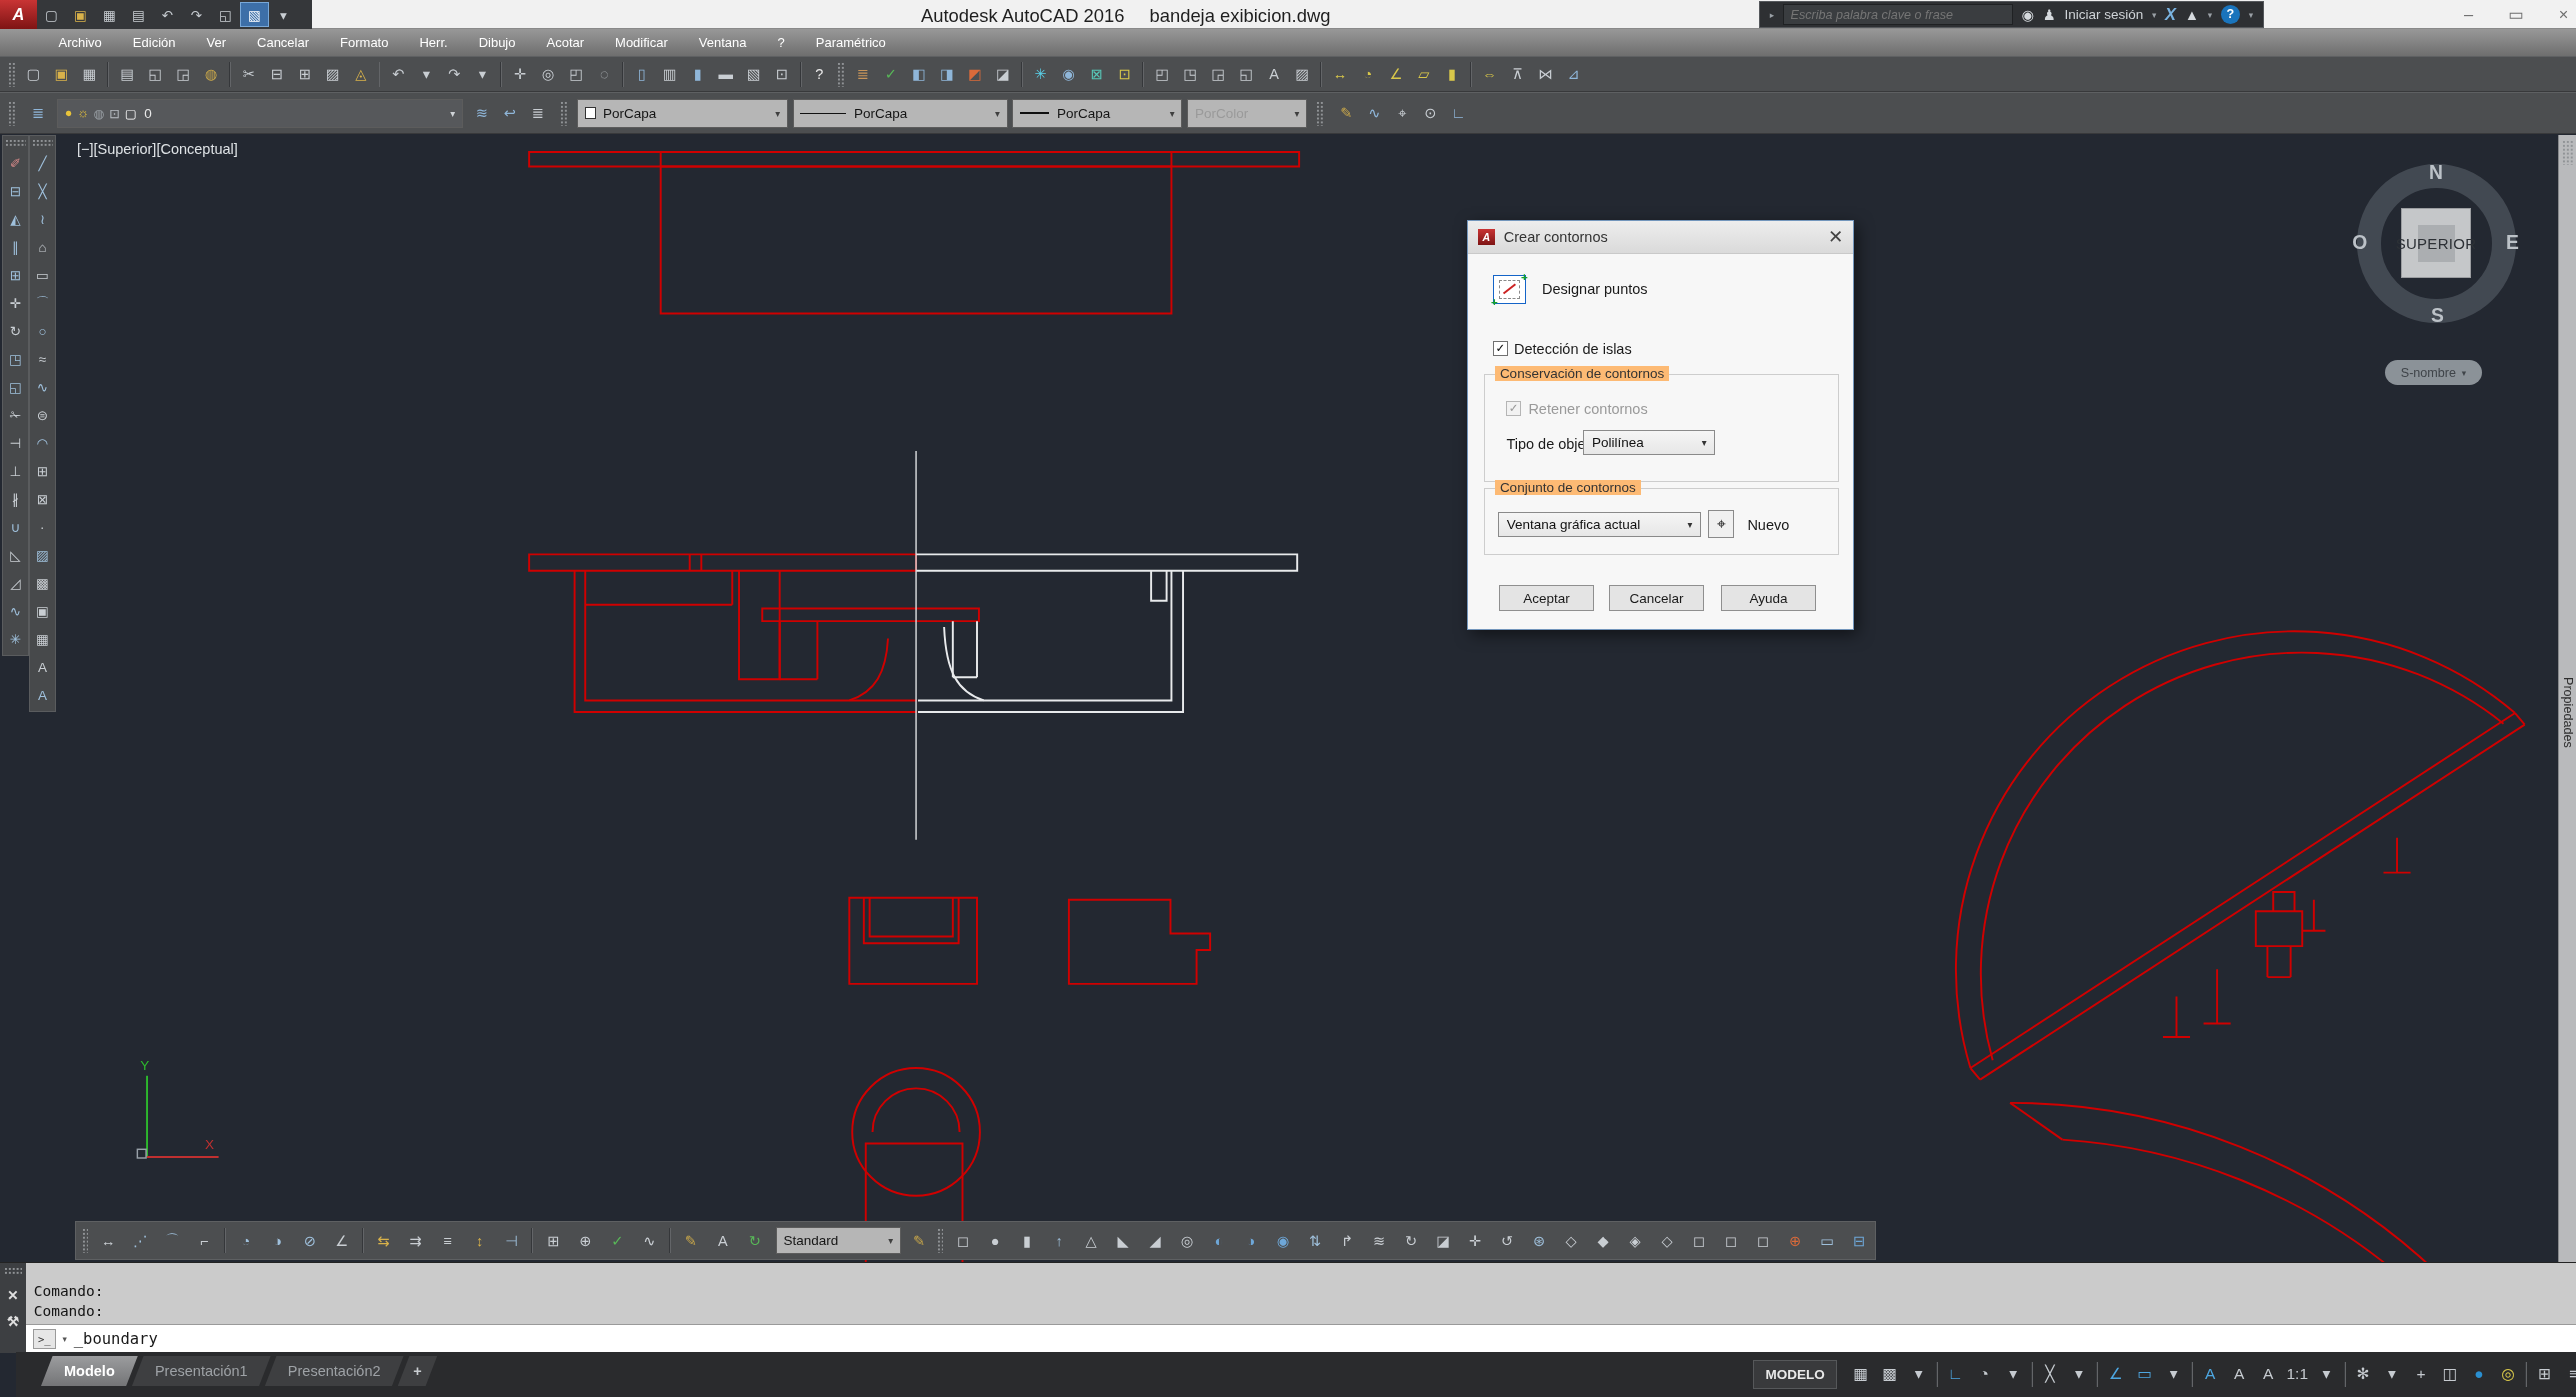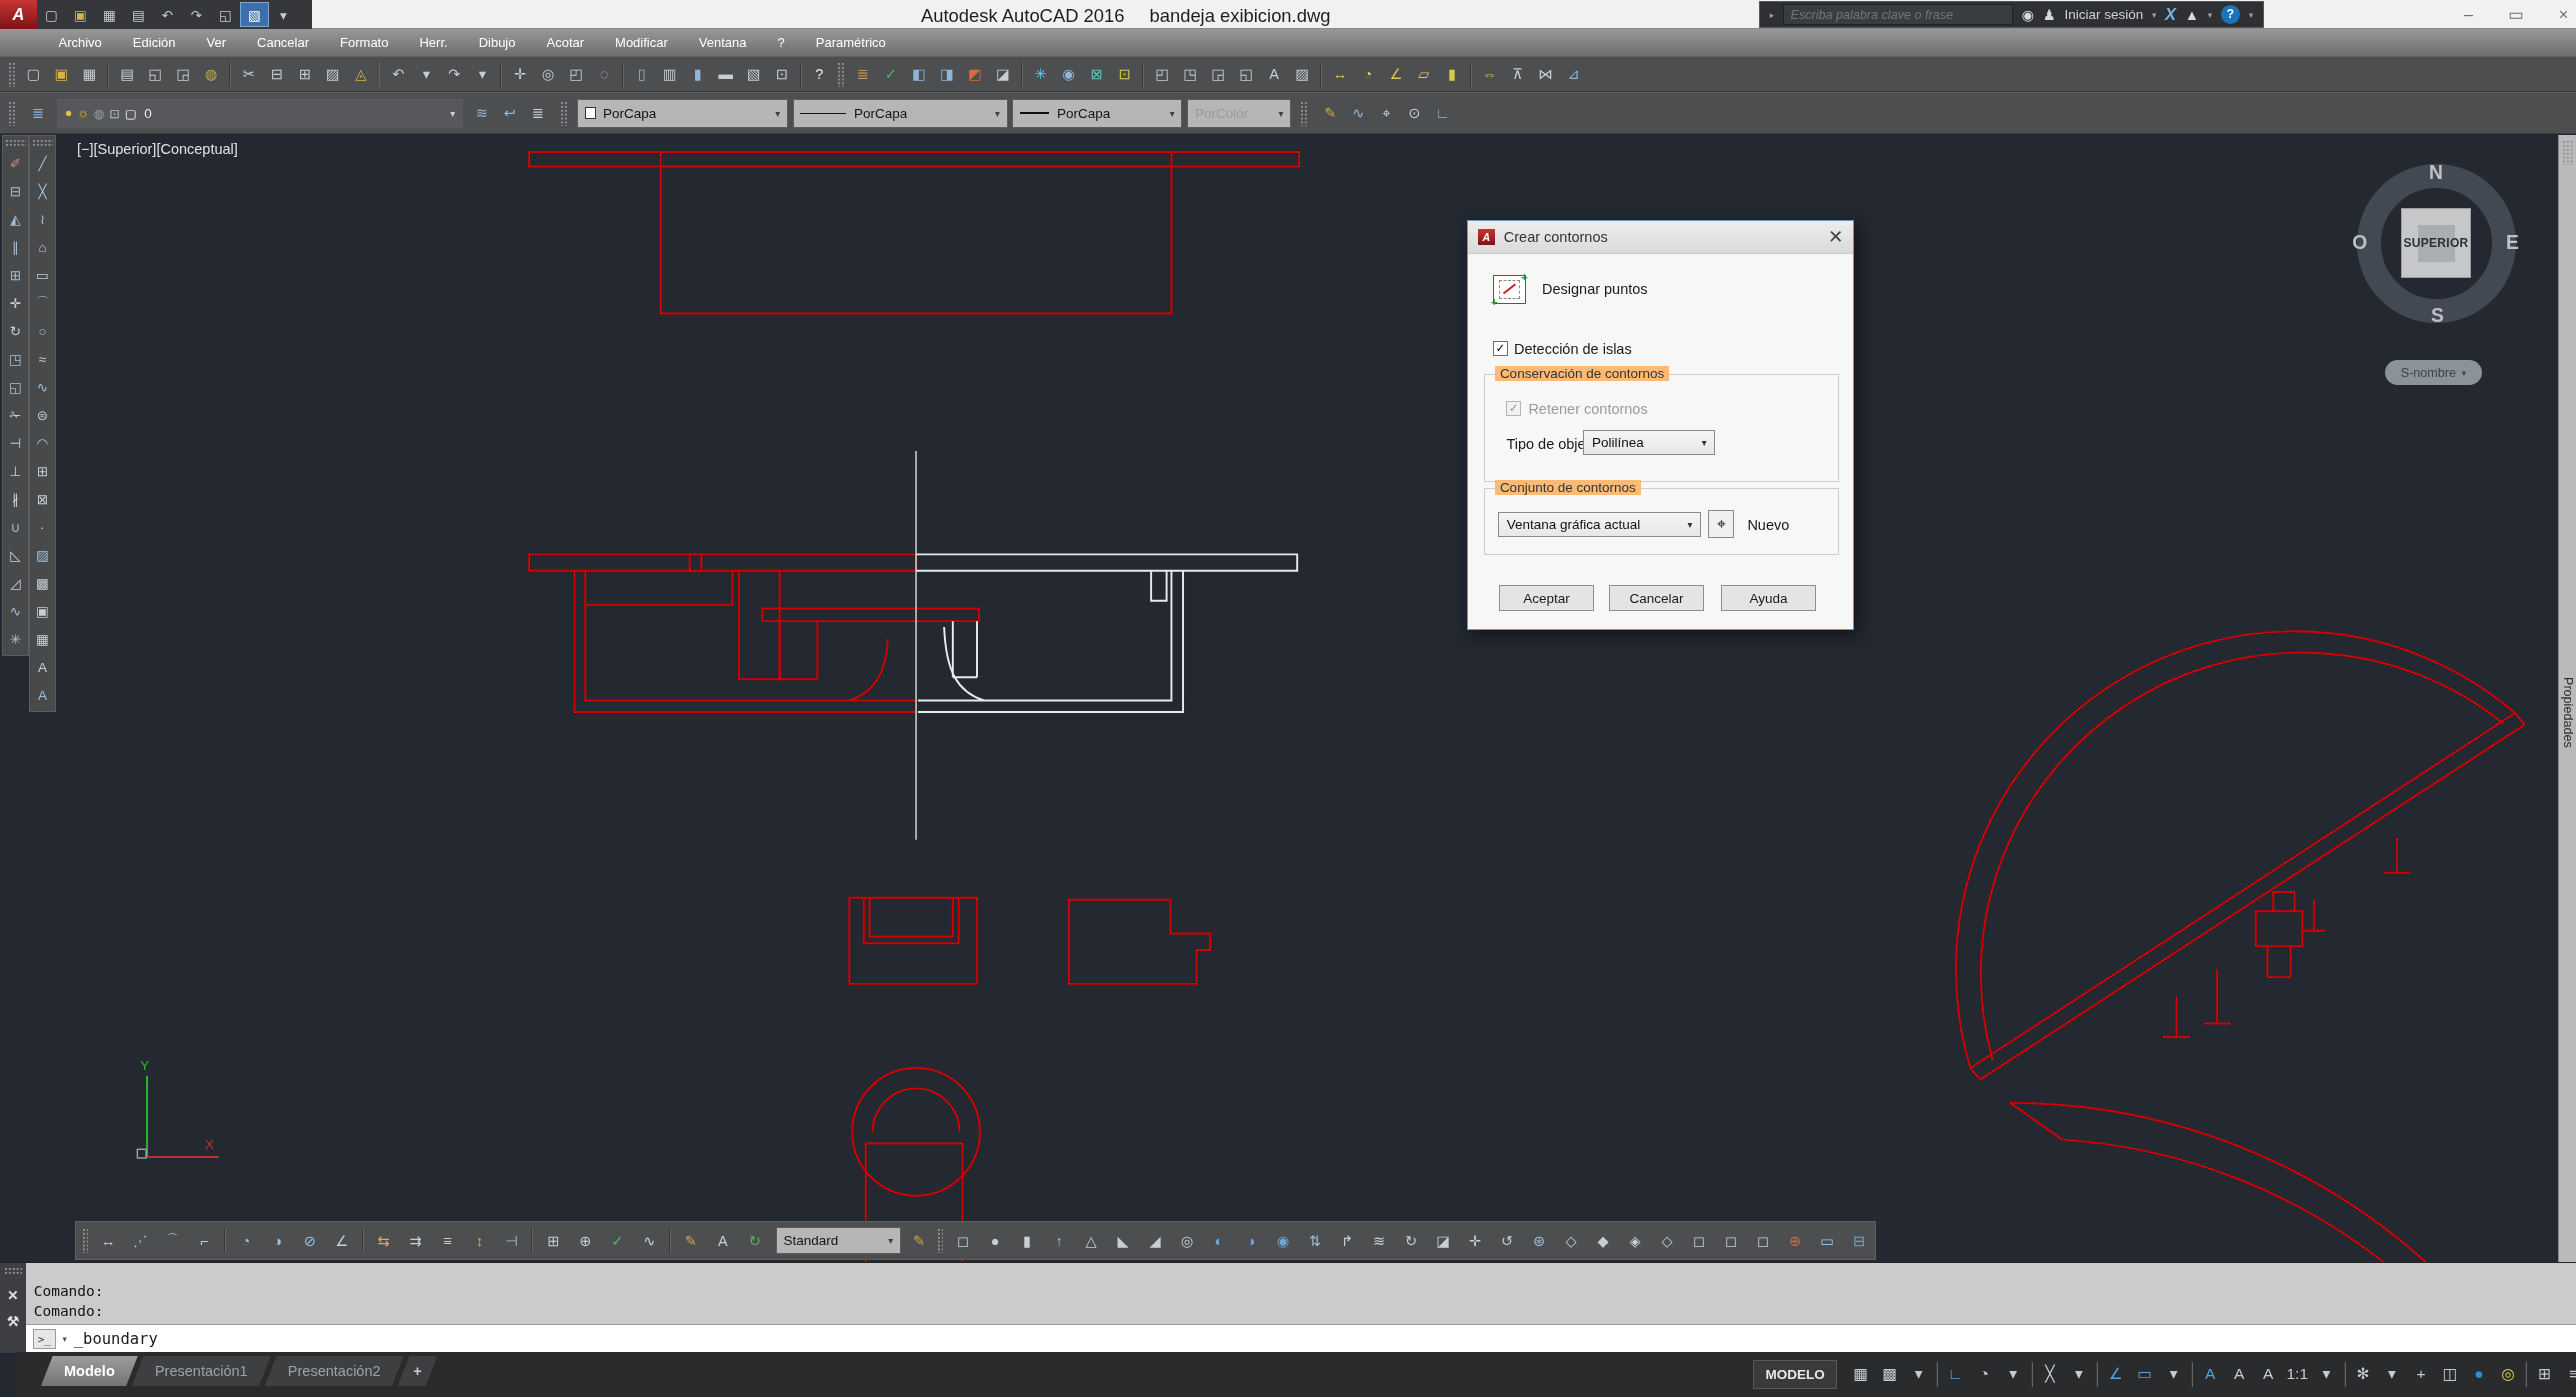--- a/index.html
+++ b/index.html
@@ -46,21 +46,21 @@
 
 #canvas{position:absolute;left:0;top:133px;width:2576px;height:1131px;background:#232831;z-index:0}
 #drawing{position:absolute;left:0;top:0;z-index:1;pointer-events:none}
 #vplabel{position:absolute;left:77px;top:141px;color:#dfe3e6;font-size:14.5px;z-index:2}
 
 #viewcube{position:absolute;left:2357px;top:164px;width:159px;height:159px;z-index:2}
 #vcring{position:absolute;inset:0;border-radius:50%;border:24px solid rgba(92,101,110,.55)}
 .vcl{position:absolute;color:#bcc2c8;font-weight:bold;font-size:19.3px}
 #vcface{position:absolute;left:44px;top:44px;width:70px;height:70px;background:#c5c7c9;border:1px solid #9b9da0}
 #vcfaceinner{position:absolute;left:15.5px;top:15.5px;width:37px;height:37px;background:#abaeb1}
-#vcface .lbl{position:absolute;inset:0;display:flex;align-items:center;justify-content:center;font-size:12px;font-weight:bold;color:#2d3136;letter-spacing:0.3px}
+#vcface .lbl{position:absolute;inset:0;display:flex;align-items:center;justify-content:center;font-size:15px;font-weight:normal;color:#2d3136;letter-spacing:0.3px}
 #snombre{position:absolute;left:2385px;top:360px;width:97px;height:25px;border-radius:12.6px;background:rgba(158,164,170,.85);display:flex;align-items:center;justify-content:center;gap:5.8px;color:#3f4449;font-size:12.6px;z-index:2}
 
 #propstrip{position:absolute;left:2558px;top:135px;width:18.4px;height:1129px;background:#b9babc;border-left:1px solid #87898b;z-index:2}
 #propstrip .vtext{position:absolute;top:542px;left:1.9px;writing-mode:vertical-rl;font-size:12.6px;color:#2e2e2e}
 #propstrip .vgrip{position:absolute;top:3.9px;left:2.9px;width:11.6px;height:25px;background-size:3.9px 3.9px}
 
 #dimtb{position:absolute;left:75px;top:1221px;width:1801px;height:39px;background:#4c4e50;border:1px solid #5e6062;display:flex;align-items:center;padding-left:1.9px;z-index:2}
 #dimtb .ti{width:32px;height:29px}
 #stylecombo{width:145px;height:27px;margin:0 4.8px}
 
@@ -325,21 +325,21 @@
   <div class="combo" style="width:215px">
     <span class="lt-line"></span>
     <span>PorCapa</span>
     <span class="cchev">▾</span>
   </div>
   <div class="combo" style="width:170px">
     <span class="lw-line"></span>
     <span>PorCapa</span>
     <span class="cchev">▾</span>
   </div>
-  <div class="combo" style="width:104px">
+  <div class="combo" style="width:120px">
     <span class="dis-txt">PorColor</span>
     <span class="cchev">▾</span>
   </div>
   <span class="grip"></span>
   <div style="display:flex;align-items:center">
       <span class="ti" style="color: rgb(202, 168, 74);">✎</span>
       <span class="ti" style="color: rgb(143, 182, 217);">∿</span>
       <span class="ti">⌖</span>
       <span class="ti">⊙</span>
       <span class="ti" style="color: rgb(143, 182, 217);">∟</span>

